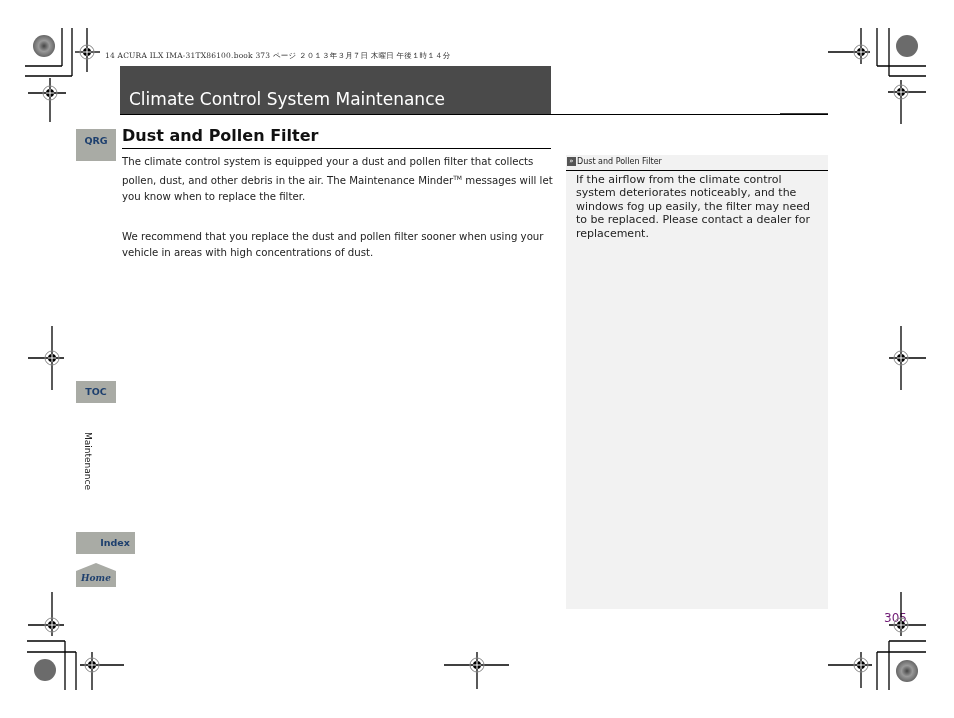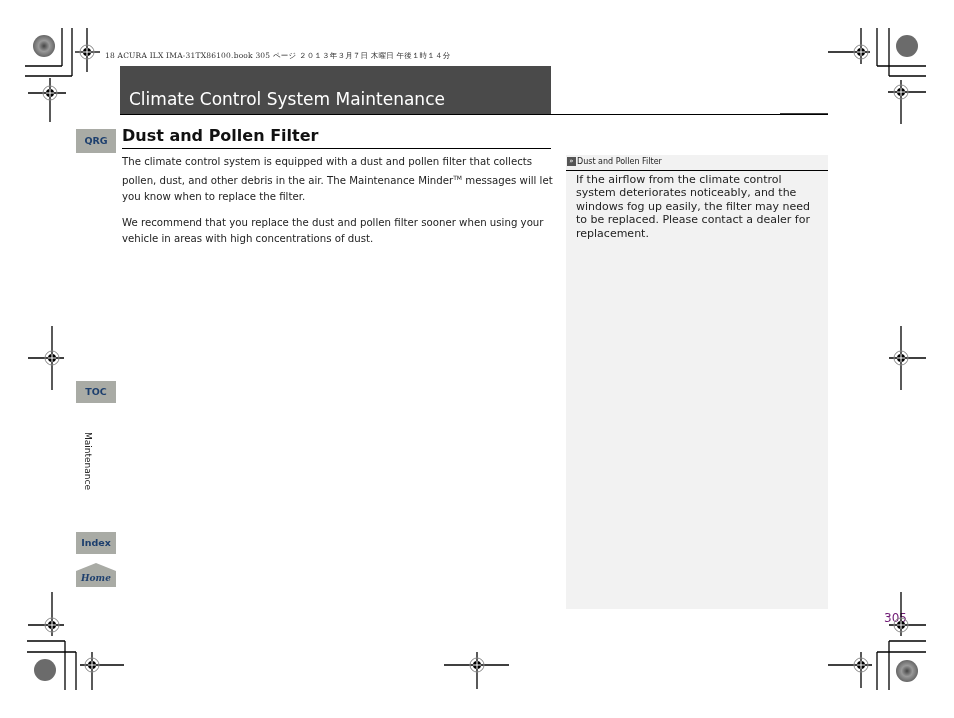--- a/index.html
+++ b/index.html
@@ -8,50 +8,50 @@
   .abs { position:absolute; }
   .print-line { left:105px; top:51px; font-family:"DejaVu Serif", "Liberation Serif", serif;
                 font-size:7.5px; color:#333; white-space:nowrap; letter-spacing:0.2px; }
   .title-band { left:120px; top:66px; width:431px; height:48px; background:#4a4a4a; }
   .title-text { left:129px; top:89px; font-size:17px; color:#ffffff; white-space:nowrap; }
   .title-rule { left:120px; top:114px; width:708px; height:1px; background:#000; }
   .section-heading { left:122px; top:126px; font-size:16px; font-weight:bold; color:#111; white-space:nowrap; }
   .section-rule { left:122px; top:148px; width:429px; height:1px; background:#000; }
   .body-para { left:122px; width:432px; font-size:10.2px; line-height:16px; color:#222; }
   .p1 { top:154px; }
-  .p2 { top:215px; }
+  .p2 { top:229px; }
   .tm { font-size:6px; vertical-align:super; }
   .side-box { left:566px; top:155px; width:262px; height:454px; background:#f2f2f2; }
   .side-head { left:566px; top:155px; width:262px; height:15px; border-bottom:1px solid #000; }
   .side-head-icon { left:567px; top:157px; width:9px; height:9px; background:#555; color:#fff;
                     font-size:7px; line-height:9px; text-align:center; }
   .side-head-text { left:577px; top:157px; font-size:8px; color:#222; white-space:nowrap; }
   .side-body { left:576px; top:173px; width:245px; font-size:11px; line-height:13.4px; color:#222; }
-  .nav-btn { left:76px; width:40px; height:24px; background:#a9aba5; color:#1d3f6e;
+  .nav-btn { left:76px; width:40px; height:32px; background:#a9aba5; color:#1d3f6e;
              font-weight:bold; font-size:9.5px; text-align:center; line-height:24px; }
   .qrg { top:129px; }
   .toc { top:381px; height:22px; line-height:22px; }
-  .index { top:532px; height:22px; line-height:22px; }
+  .index { top:532px; height:22px; line-height:22px;padding-left:19px; }
   .home { left:76px; top:563px; width:40px; height:24px;text-align:right; }
   .vertical-label { left:83px; top:432px; font-size:9px; color:#222; writing-mode:vertical-rl; white-space:nowrap; }
   .page-num { left:884px; top:611px; font-size:12px; color:#701a75; }
 </style>
 </head>
 <body>
 
-<div class="abs print-line">18 ACURA ILX IMA-31TX86100.book  305 ページ  ２０１３年３月７日  木曜日  午後１時１４分</div>
+<div class="abs print-line">14 ACURA ILX IMA-31TX86100.book  373 ページ  ２０１３年３月７日  木曜日  午後１時１４分</div>
 
 <div class="abs title-band"></div>
 <div class="abs title-text">Climate Control System Maintenance</div>
 <div class="abs title-rule"></div>
 
 <div class="abs section-heading">Dust and Pollen Filter</div>
 <div class="abs section-rule"></div>
 
-<div class="abs body-para p1"><span>The climate control system is equipped with a dust and pollen filter that collects pollen, dust, and other debris in the air. The Maintenance Minder</span><span class="tm">TM</span><span> messages will let you know when to replace the filter.</span></div>
+<div class="abs body-para p1"><span>The climate control system is equipped your a dust and pollen filter that collects pollen, dust, and other debris in the air. The Maintenance Minder</span><span class="tm">TM</span><span> messages will let you know when to replace the filter.</span></div>
 <div class="abs body-para p2">We recommend that you replace the dust and pollen filter sooner when using your vehicle in areas with high concentrations of dust.</div>
 
 <div class="abs side-box"></div>
 <div class="abs side-head"></div>
 <div class="abs side-head-icon">»</div>
 <div class="abs side-head-text">Dust and Pollen Filter</div>
 <div class="abs side-body">If the airflow from the climate control system deteriorates noticeably, and the windows fog up easily, the filter may need to be replaced. Please contact a dealer for replacement.</div>
 
 <div class="abs nav-btn qrg">QRG</div>
 <div class="abs nav-btn toc">TOC</div>

